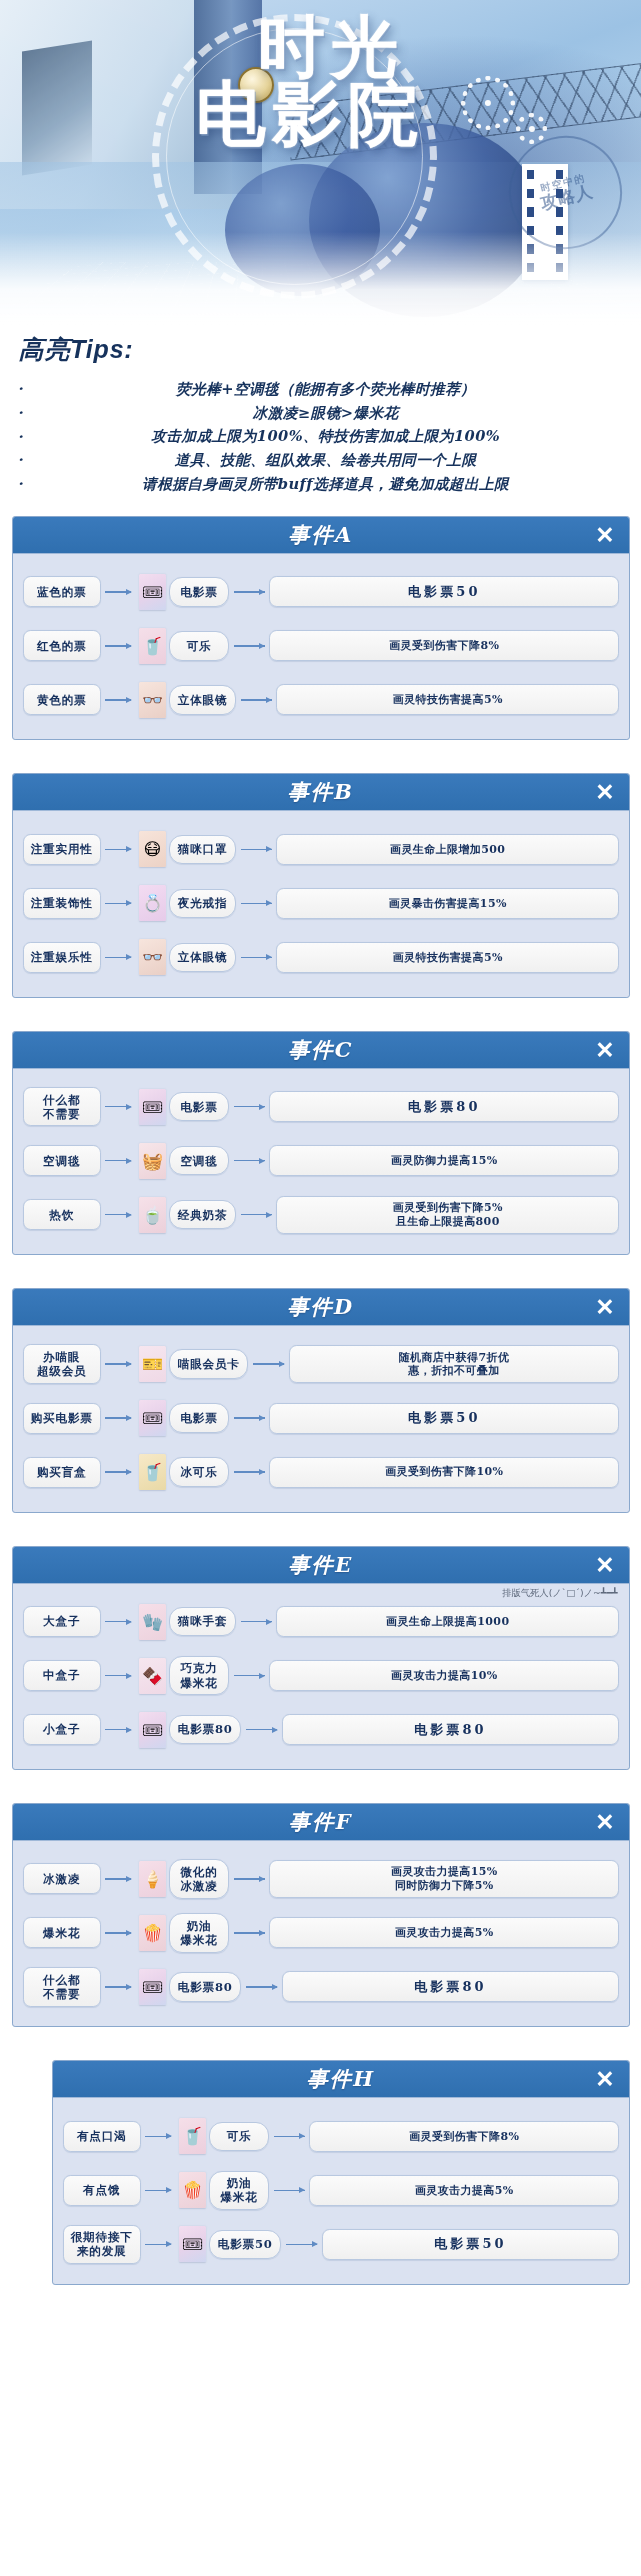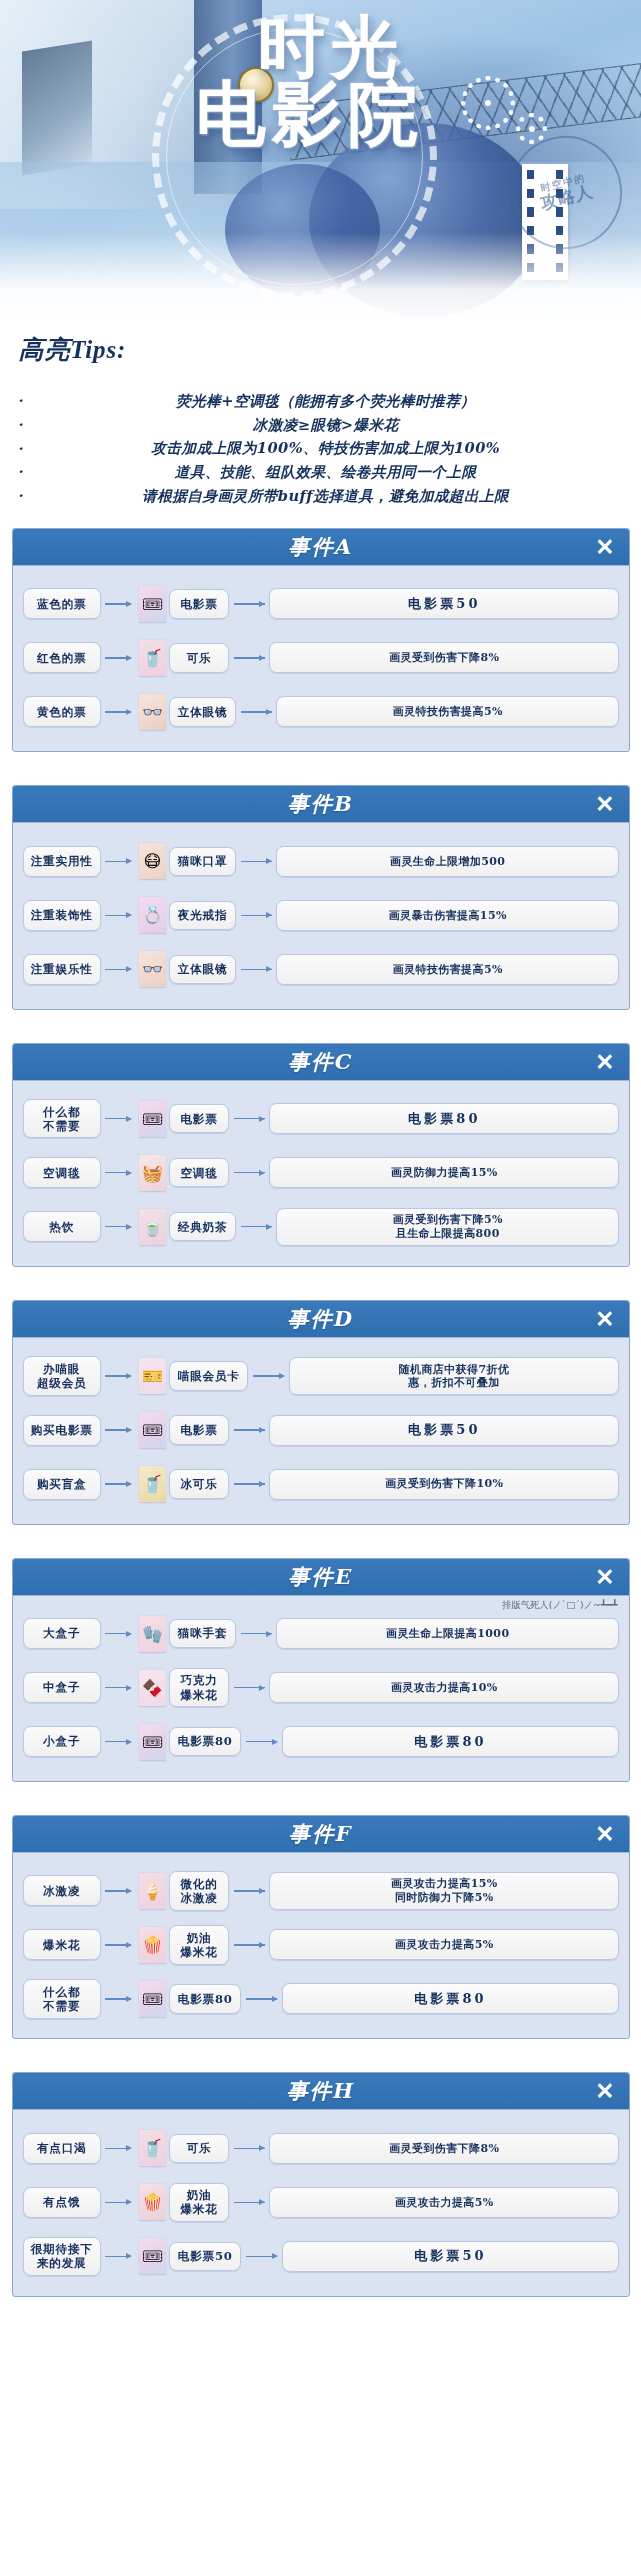--- a/index.html
+++ b/index.html
@@ -154,26 +154,26 @@
   .seal span { display:block; }
   .seal .s-small { font-size: 10px; letter-spacing: 1.5px; opacity: .9; }
 
   
   .tips {
     position: relative;
     padding: 7.7px 18.6px 14px 18.6px;
     background: #ffffff;
   }
   .tips-title {
-    font-family: Liberation Serif, serif;
+    font-family: Liberation Sans, sans-serif;
     font-weight: bold;
     font-style: italic;
     font-size: 25px;
     color: #16325c;
-    margin-bottom: 23px;
+    margin-bottom: 11px;
     letter-spacing: 0.8px;
   }
   .tips-list { list-style: none; }
   .tips-list li {
     font-family: "DejaVu Serif","Liberation Serif",serif;
     font-weight: bold;
     font-style: italic;
     font-size: 14.7px;
     line-height: 1.62;
     color: #16325c;
@@ -191,21 +191,21 @@
   
   .cards { padding: 6.2px 12.4px 17px 12.4px; }
   .card {
     background: #dbe2f1;
     border: 0.8px solid #8aa8cd;
     border-radius: 3.1px;
     margin-bottom: 33px;
     overflow: visible;
     position: relative;
   }
-  .card:last-child { margin-bottom: 14px; }
+  .card:last-child { margin-bottom: 14px; margin-left: 40px; }
   .card-header {
     background: linear-gradient(180deg, #3a7abc 0%, #2f6faf 100%);
     border-radius: 2.3px 2.3px 0 0;
     height: 37px;
     display: flex;
     align-items: center;
     justify-content: center;
     position: relative;
     border-bottom: 0.8px solid #9fb8d8;
     text-align: right;
@@ -249,21 +249,21 @@
     letter-spacing: 0.8px;
     text-align: center;
     display: flex;
     align-items: center;
     justify-content: center;
     line-height: 1.22;
     padding: 4.6px 6.2px;
     box-shadow: 0 0.8px 0.8px rgba(90,120,165,.18);
   }
   .pill.cause { width: 78px; min-height: 31px; flex: none; }
-  .pill.item  { min-width: 60px; min-height: 29.4px; flex: none; padding: 4.6px 7.7px; }
+  .pill.item  { min-width: 60px; min-height: 29.4px; flex: none; padding: 4.6px 7.7px; border-radius: 13px; }
   .pill.effect {
     flex: 1;
     min-height: 31px;
     font-size: 11px;
     letter-spacing: 0.4px;
   }
   .pill.effect.big {
     font-size: 13px;
     letter-spacing: 3.1px;
   }

